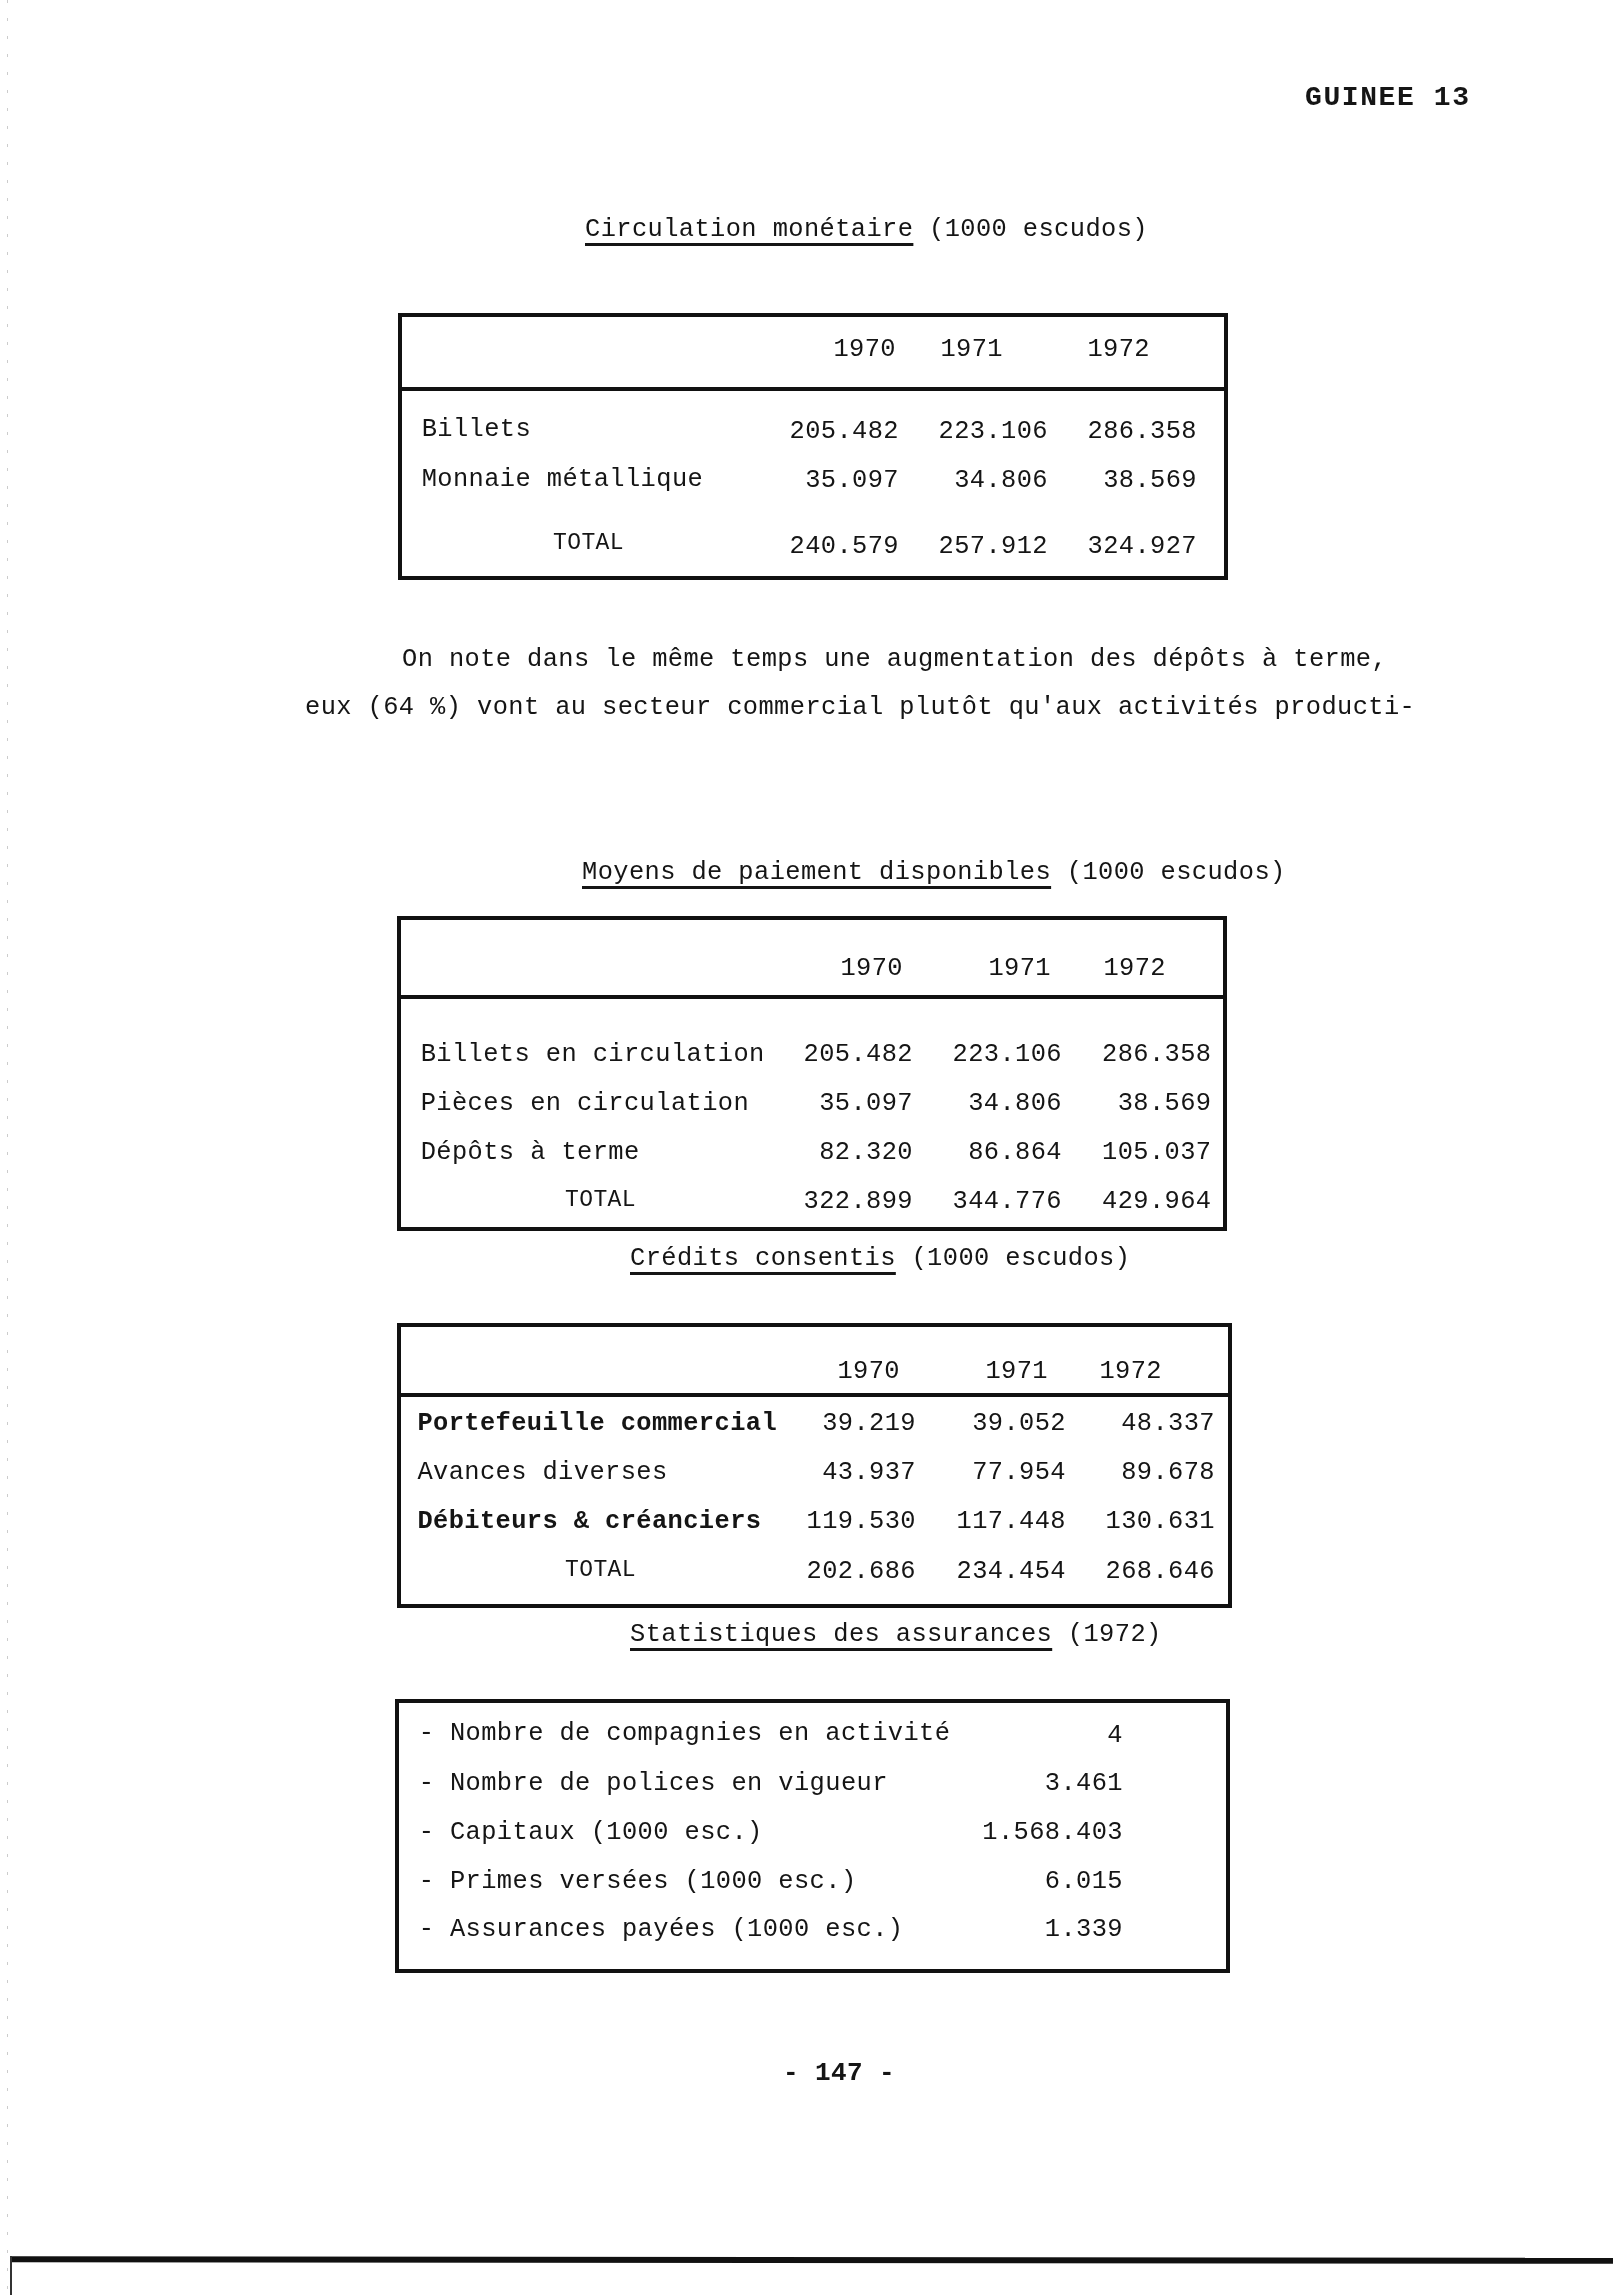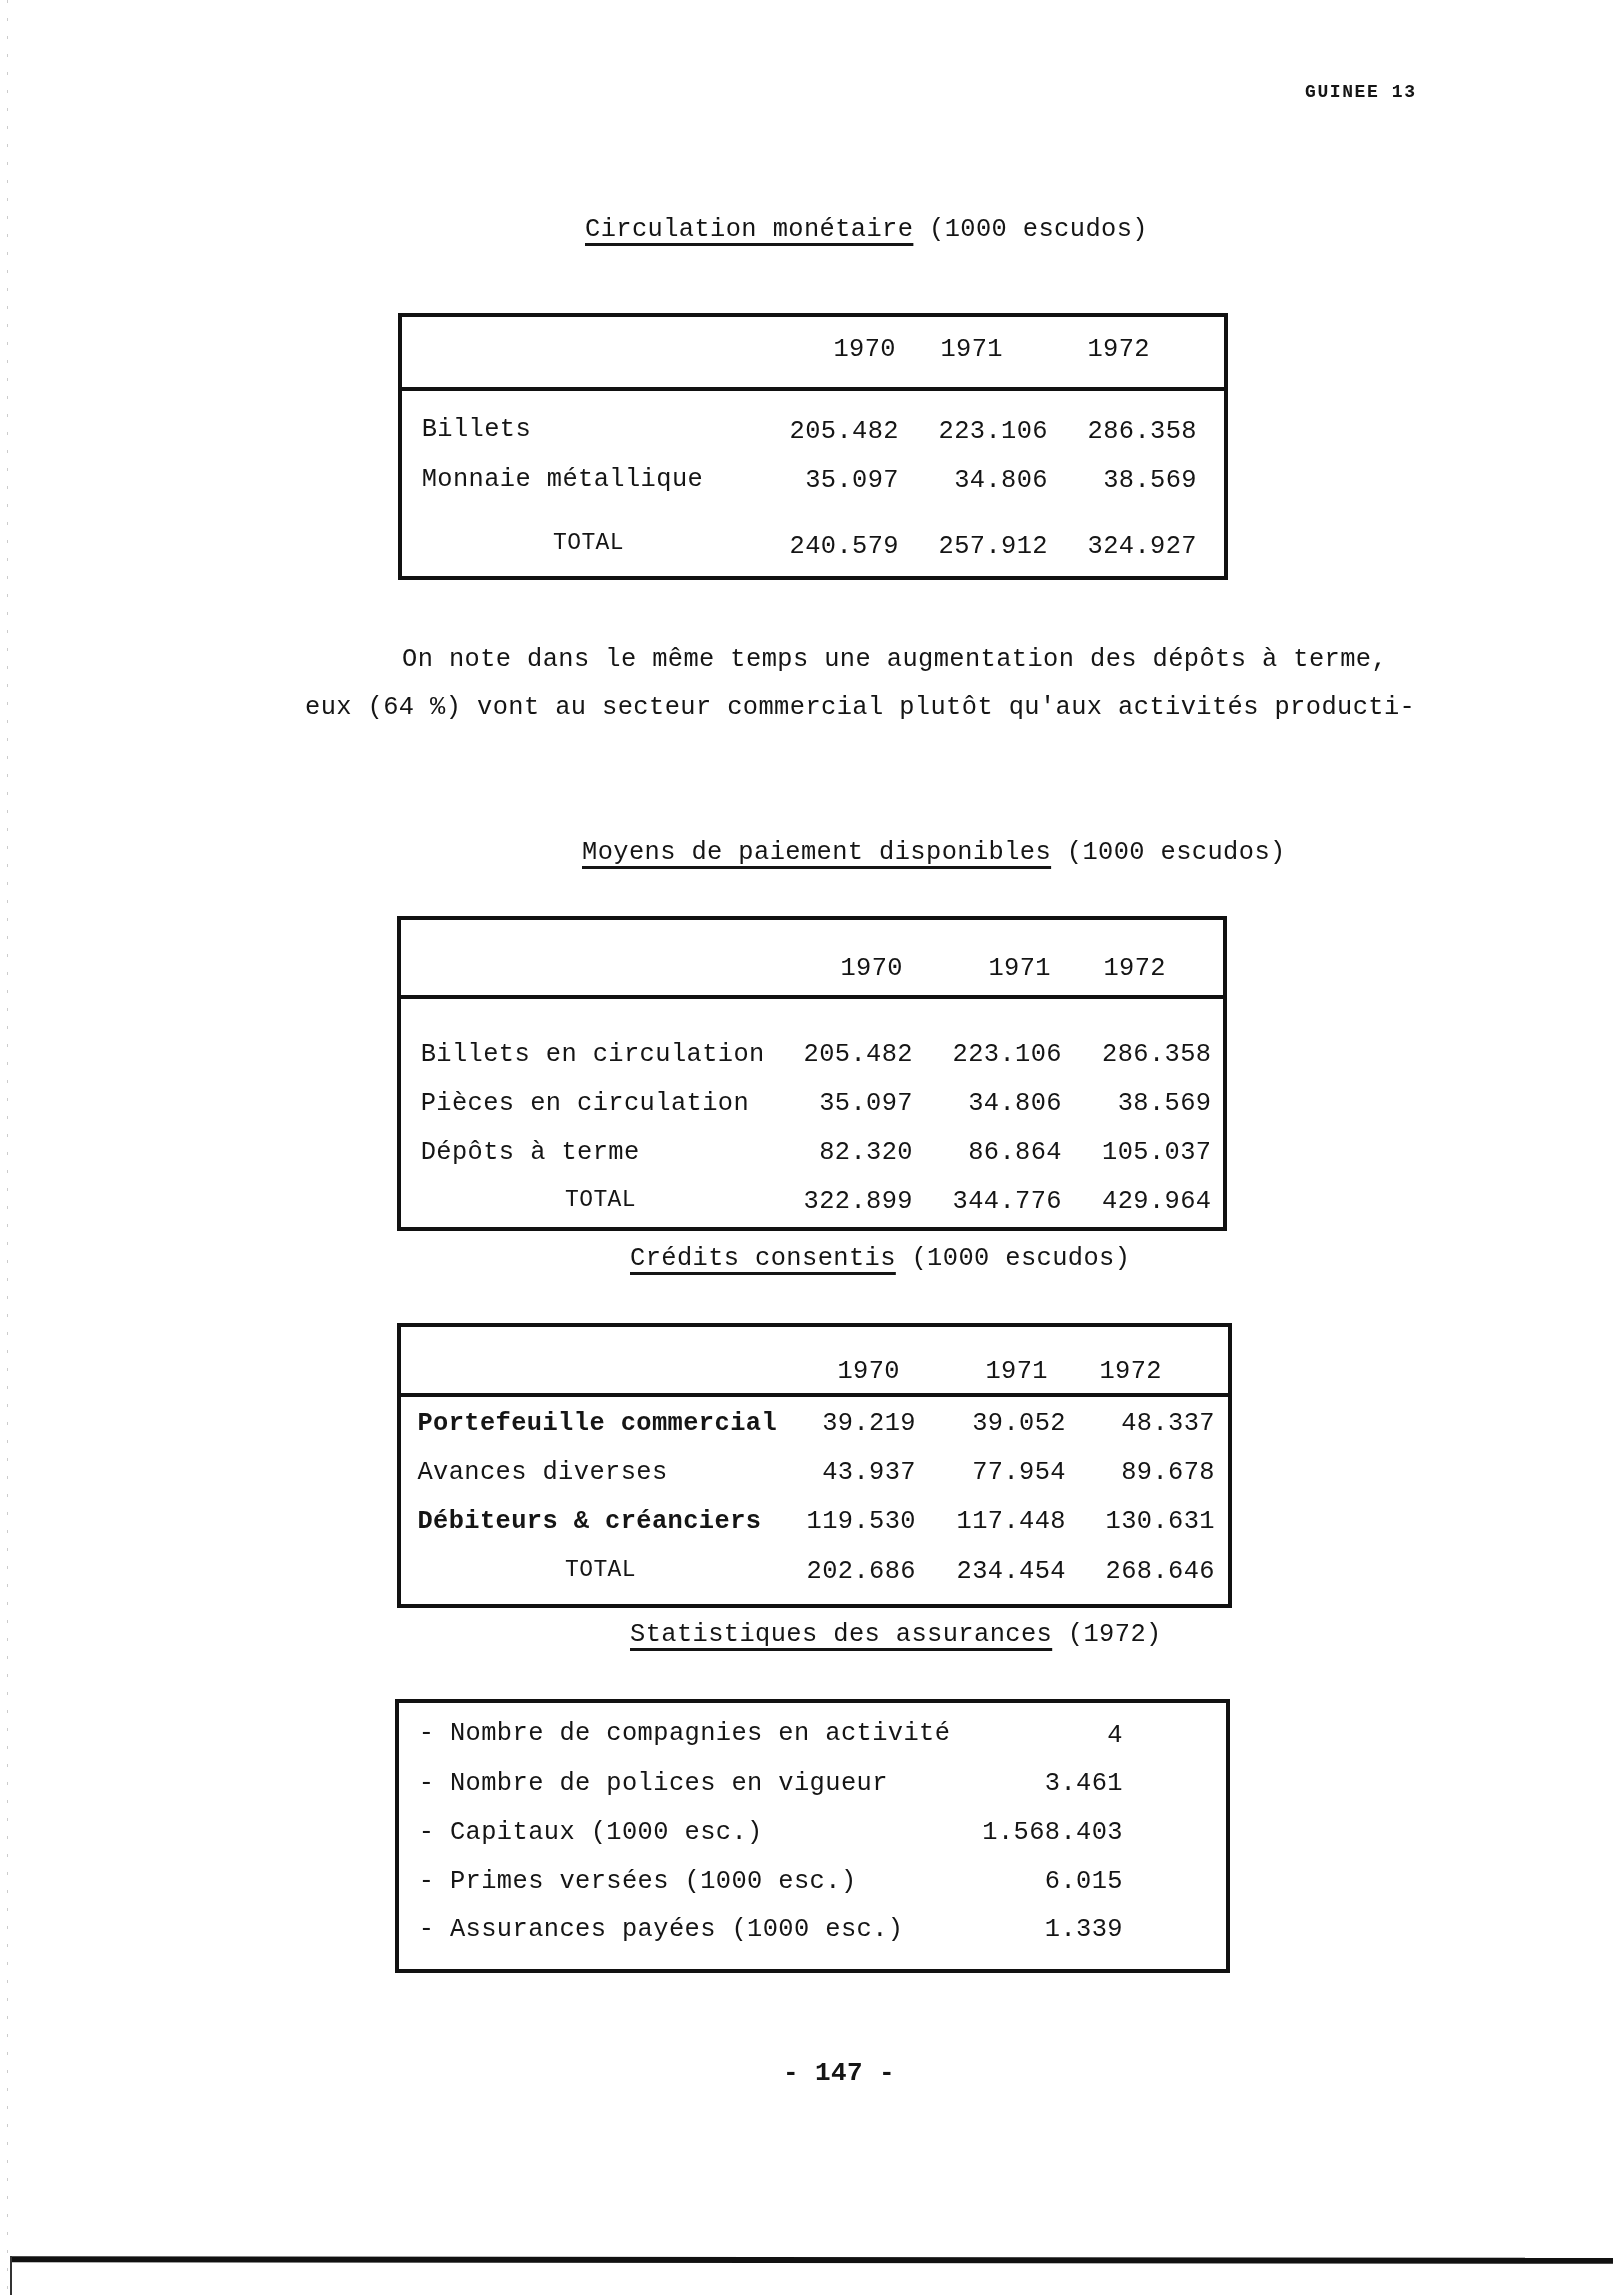--- a/index.html
+++ b/index.html
@@ -1,20 +1,20 @@
 <!DOCTYPE html>
 <html style="font-size:13px"><head>
 <meta charset="utf-8">
 <style>
   html, body { margin:0; padding:0; background:#ffffff; }
   body { width:1613px; height:2295px; position:relative; overflow:hidden;
          font-family:"Liberation Mono", "DejaVu Sans Mono", monospace; color:#151515; }
   .abs { position:absolute; }
   .mono { font-family:"Liberation Mono", "DejaVu Sans Mono", monospace; font-size:25.4px; letter-spacing:0.4px; white-space:pre; }
-  .header { left:1305px; top:82px; font-size:18px; font-weight:bold; letter-spacing:1.6px; }
+  .header { left:1305px; top:82px; font-size:28px; font-weight:bold; letter-spacing:1.6px; }
   .title { white-space:pre; }
   .title .u { text-decoration:underline; text-decoration-thickness:2.5px; text-underline-offset:6.6px; }
   .tbl { border:4.1px solid #111; box-sizing:border-box; }
   .tbl .hdr { position:absolute; left:0; right:0; top:0; border-bottom:4.9px solid #111; }
   .cell { position:absolute; white-space:pre; }
   .num { text-align:right; }
   .para { left:305px; top:636px; width:1181px; line-height:48px; white-space:normal; text-align:justify; }
   .para .indent { display:inline-block; width:97px; }
   .para .line { display:block; white-space:pre; }
   .pagenum { left:783px; top:2058px; font-weight:bold; font-size:26px; }
@@ -51,21 +51,21 @@
   <div class="cell mono num" style="right:325px; top:215px; width:131px;">240.579</div>
   <div class="cell mono num" style="right:176px; top:215px; width:131px;">257.912</div>
   <div class="cell mono num" style="right:27px; top:215px; width:131px;">324.927</div>
 </div>
 
 <div class="abs mono para">
   <span class="line"><span class="indent"></span><span>On note dans le même temps une augmentation des dépôts à terme,</span></span>
   <span class="line">eux (64 %) vont au secteur commercial plutôt qu'aux activités producti-</span>
 </div>
 
-<div class="abs mono title" style="left:582px; top:838px;"><span class="u">Moyens de paiement disponibles</span><span> (1000 escudos)</span></div>
+<div class="abs mono title" style="left:582px; top:858px;"><span class="u">Moyens de paiement disponibles</span><span> (1000 escudos)</span></div>
 
 <div class="abs tbl" style="left:397px; top:916px; width:830px; height:315px;">
   <div class="hdr" style="height:75px;">
     <div class="cell mono num" style="right:320px; top:34px; width:98px;">1970</div>
     <div class="cell mono num" style="right:172px; top:34px; width:98px;">1971</div>
     <div class="cell mono num" style="right:57px; top:34px; width:98px;">1972</div>
   </div>
   <div class="cell mono" style="left:19.7px; top:120px;">Billets en circulation</div>
   <div class="cell mono num" style="right:310px; top:120px; width:131px;">205.482</div>
   <div class="cell mono num" style="right:161px; top:120px; width:131px;">223.106</div>

